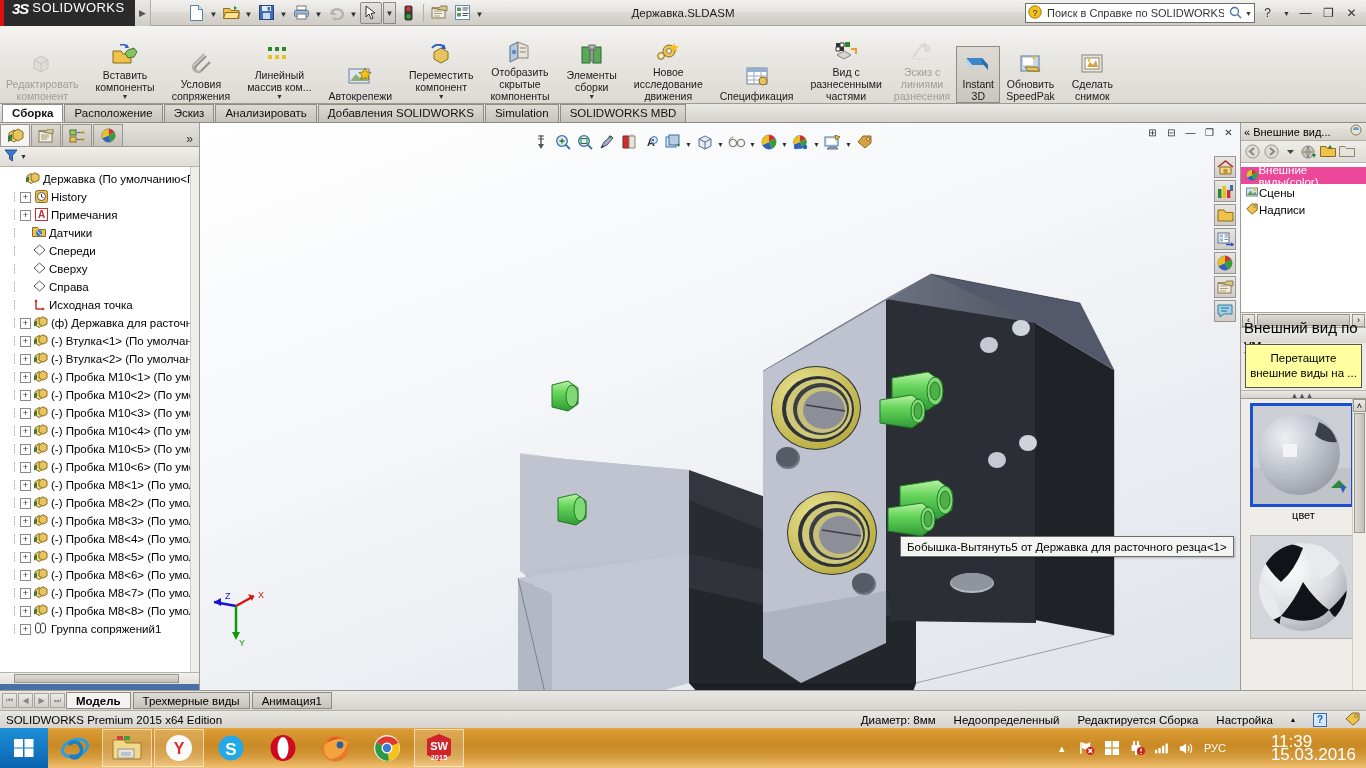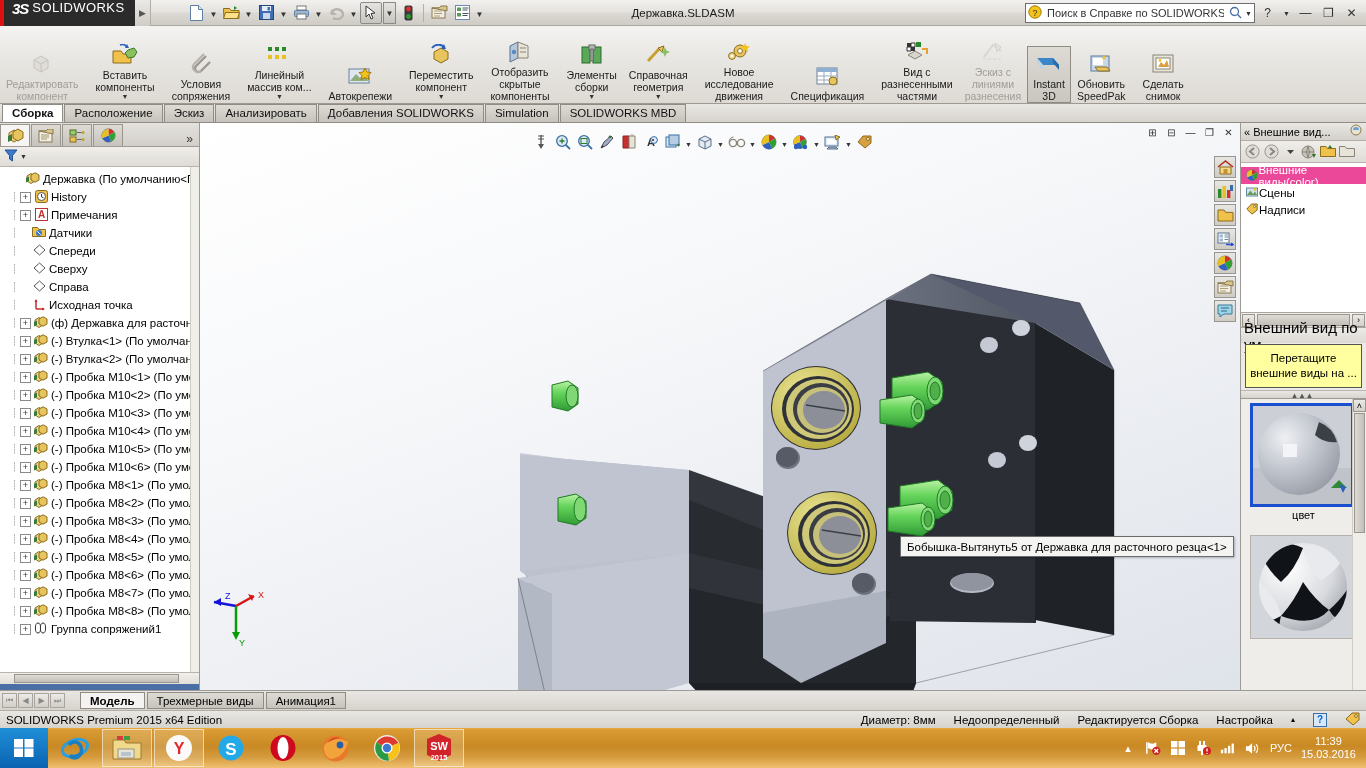--- a/index.html
+++ b/index.html
@@ -163,38 +163,38 @@
      border:1px solid #9a968f;background:linear-gradient(to bottom,#eceae6,#d2cfc9);}
 
   
   .bottomtabs{position:absolute;left:0;top:690px;width:1366px;height:20px;
      background:linear-gradient(to bottom,#e9e7e3,#d6d3cd);border-top:1px solid #9e9a93;
      display:flex;align-items:center;padding-left:2px;}
   .navb{width:15px;height:15px;display:flex;align-items:center;justify-content:center;font-size:8px;color:#888;
      border:1px solid #a9a59e;background:linear-gradient(to bottom,#eceae6,#d2cfc9);margin-right:1px;}
   .btab{height:17px;line-height:16px;padding:0 9px;font-size:11.5px;border:1px solid #8f8b85;
      background:linear-gradient(to bottom,#dedbd5,#c6c3bd);margin-right:2px;}
-  .btab.on{background:#f4f3f1;font-weight:bold;margin-left:14px;}
+  .btab.on{background:#f4f3f1;font-weight:bold;}
   .statusbar{position:absolute;left:0;top:710px;width:1366px;height:18px;
      background:linear-gradient(to bottom,#e9e7e3,#d6d3cd);border-top:1px solid #b2aea7;
      display:flex;align-items:center;font-size:11.5px;padding:0 6px;}
   .sb-right{margin-left:auto;display:flex;align-items:center;gap:18px;}
   .sb-help{width:14px;height:14px;background:#d8e8f8;border:1px solid #3a6ea5;color:#06c;
      display:flex;align-items:center;justify-content:center;font-size:10px;font-weight:bold;}
 
   
   .taskbar{position:absolute;left:0;top:728px;width:1366px;height:40px;
      background:linear-gradient(to bottom,#e8a940 0%,#d99a33 6%,#c98a25 45%,#d49a3c 72%,#f0c070 100%);
      display:flex;align-items:center;}
   .startbtn{width:48px;height:40px;display:flex;align-items:center;justify-content:center;
      background:linear-gradient(to bottom,#1f8fd8,#0b63b0);}
   .tbitem{width:50px;height:38px;display:flex;align-items:center;justify-content:center;margin-left:2px;}
   .tbitem.box{border:1px solid rgba(255,255,255,.55);background:rgba(255,255,255,.16);}
   .tray{margin-left:auto;display:flex;align-items:center;gap:9px;padding-right:6px;color:#fff;font-size:11px;}
-  .clock{text-align:center;line-height:13px;font-size:11px;color:#fff;padding-right:4px;}
+  .clock{text-align:left;line-height:13px;font-size:17px;color:#fff;padding-right:4px;margin-left:36px;}
   .tray-ic{width:16px;height:16px;display:flex;align-items:center;justify-content:center;}
 </style>
 </head>
 <body>
 
 <div id="app">
 
   <div class="titlebar">
     <div class="sw-logo">
       <span class="mark">3S</span>
@@ -393,31 +393,20 @@
       <div class="rb">
         <div class="ic">
           <svg width="24" height="22" viewBox="0 0 24 22">
             <rect x="2" y="3" width="8" height="16" fill="#5aa85a" stroke="#2a6a2a"></rect>
             <rect x="13" y="3" width="8" height="16" fill="#5aa85a" stroke="#2a6a2a"></rect>
             <rect x="9" y="1" width="6" height="5" fill="#b8b8b8" stroke="#666"></rect>
             <rect x="11" y="5" width="2" height="12" fill="#c8c8c8" stroke="#666"></rect>
           </svg>
         </div>
         <div class="lb">Элементы<br>сборки</div>
-        <div class="dd">▼</div>
-      </div>
-      <div class="rb">
-        <div class="ic">
-          <svg width="24" height="22" viewBox="0 0 24 22">
-            <path d="M2 17 L13 5" stroke="#c8a030" stroke-width="3"></path>
-            <path d="M12 4 L18 2 L16 8z" fill="#e8c45e" stroke="#8a6d1e"></path>
-            <path d="M19 3 l1.5 3.5 L24 8 l-3.5 1.5 L19 13 l-1.5 -3.5 L14 8 l3.5 -1.5z" fill="#8ac060"></path>
-          </svg>
-        </div>
-        <div class="lb">Справочная<br>геометрия</div>
         <div class="dd">▼</div>
       </div>
       <div class="rsep"></div>
       <div class="rb">
         <div class="ic">
           <svg width="24" height="22" viewBox="0 0 24 22">
             <circle cx="13" cy="10" r="6" fill="#e8c45e" stroke="#8a6d1e"></circle>
             <circle cx="13" cy="10" r="2.4" fill="#fff" stroke="#8a6d1e"></circle>
             <circle cx="5" cy="15" r="3.4" fill="#f0d98a" stroke="#8a6d1e"></circle>
             <circle cx="5" cy="15" r="1.3" fill="#fff"></circle>

